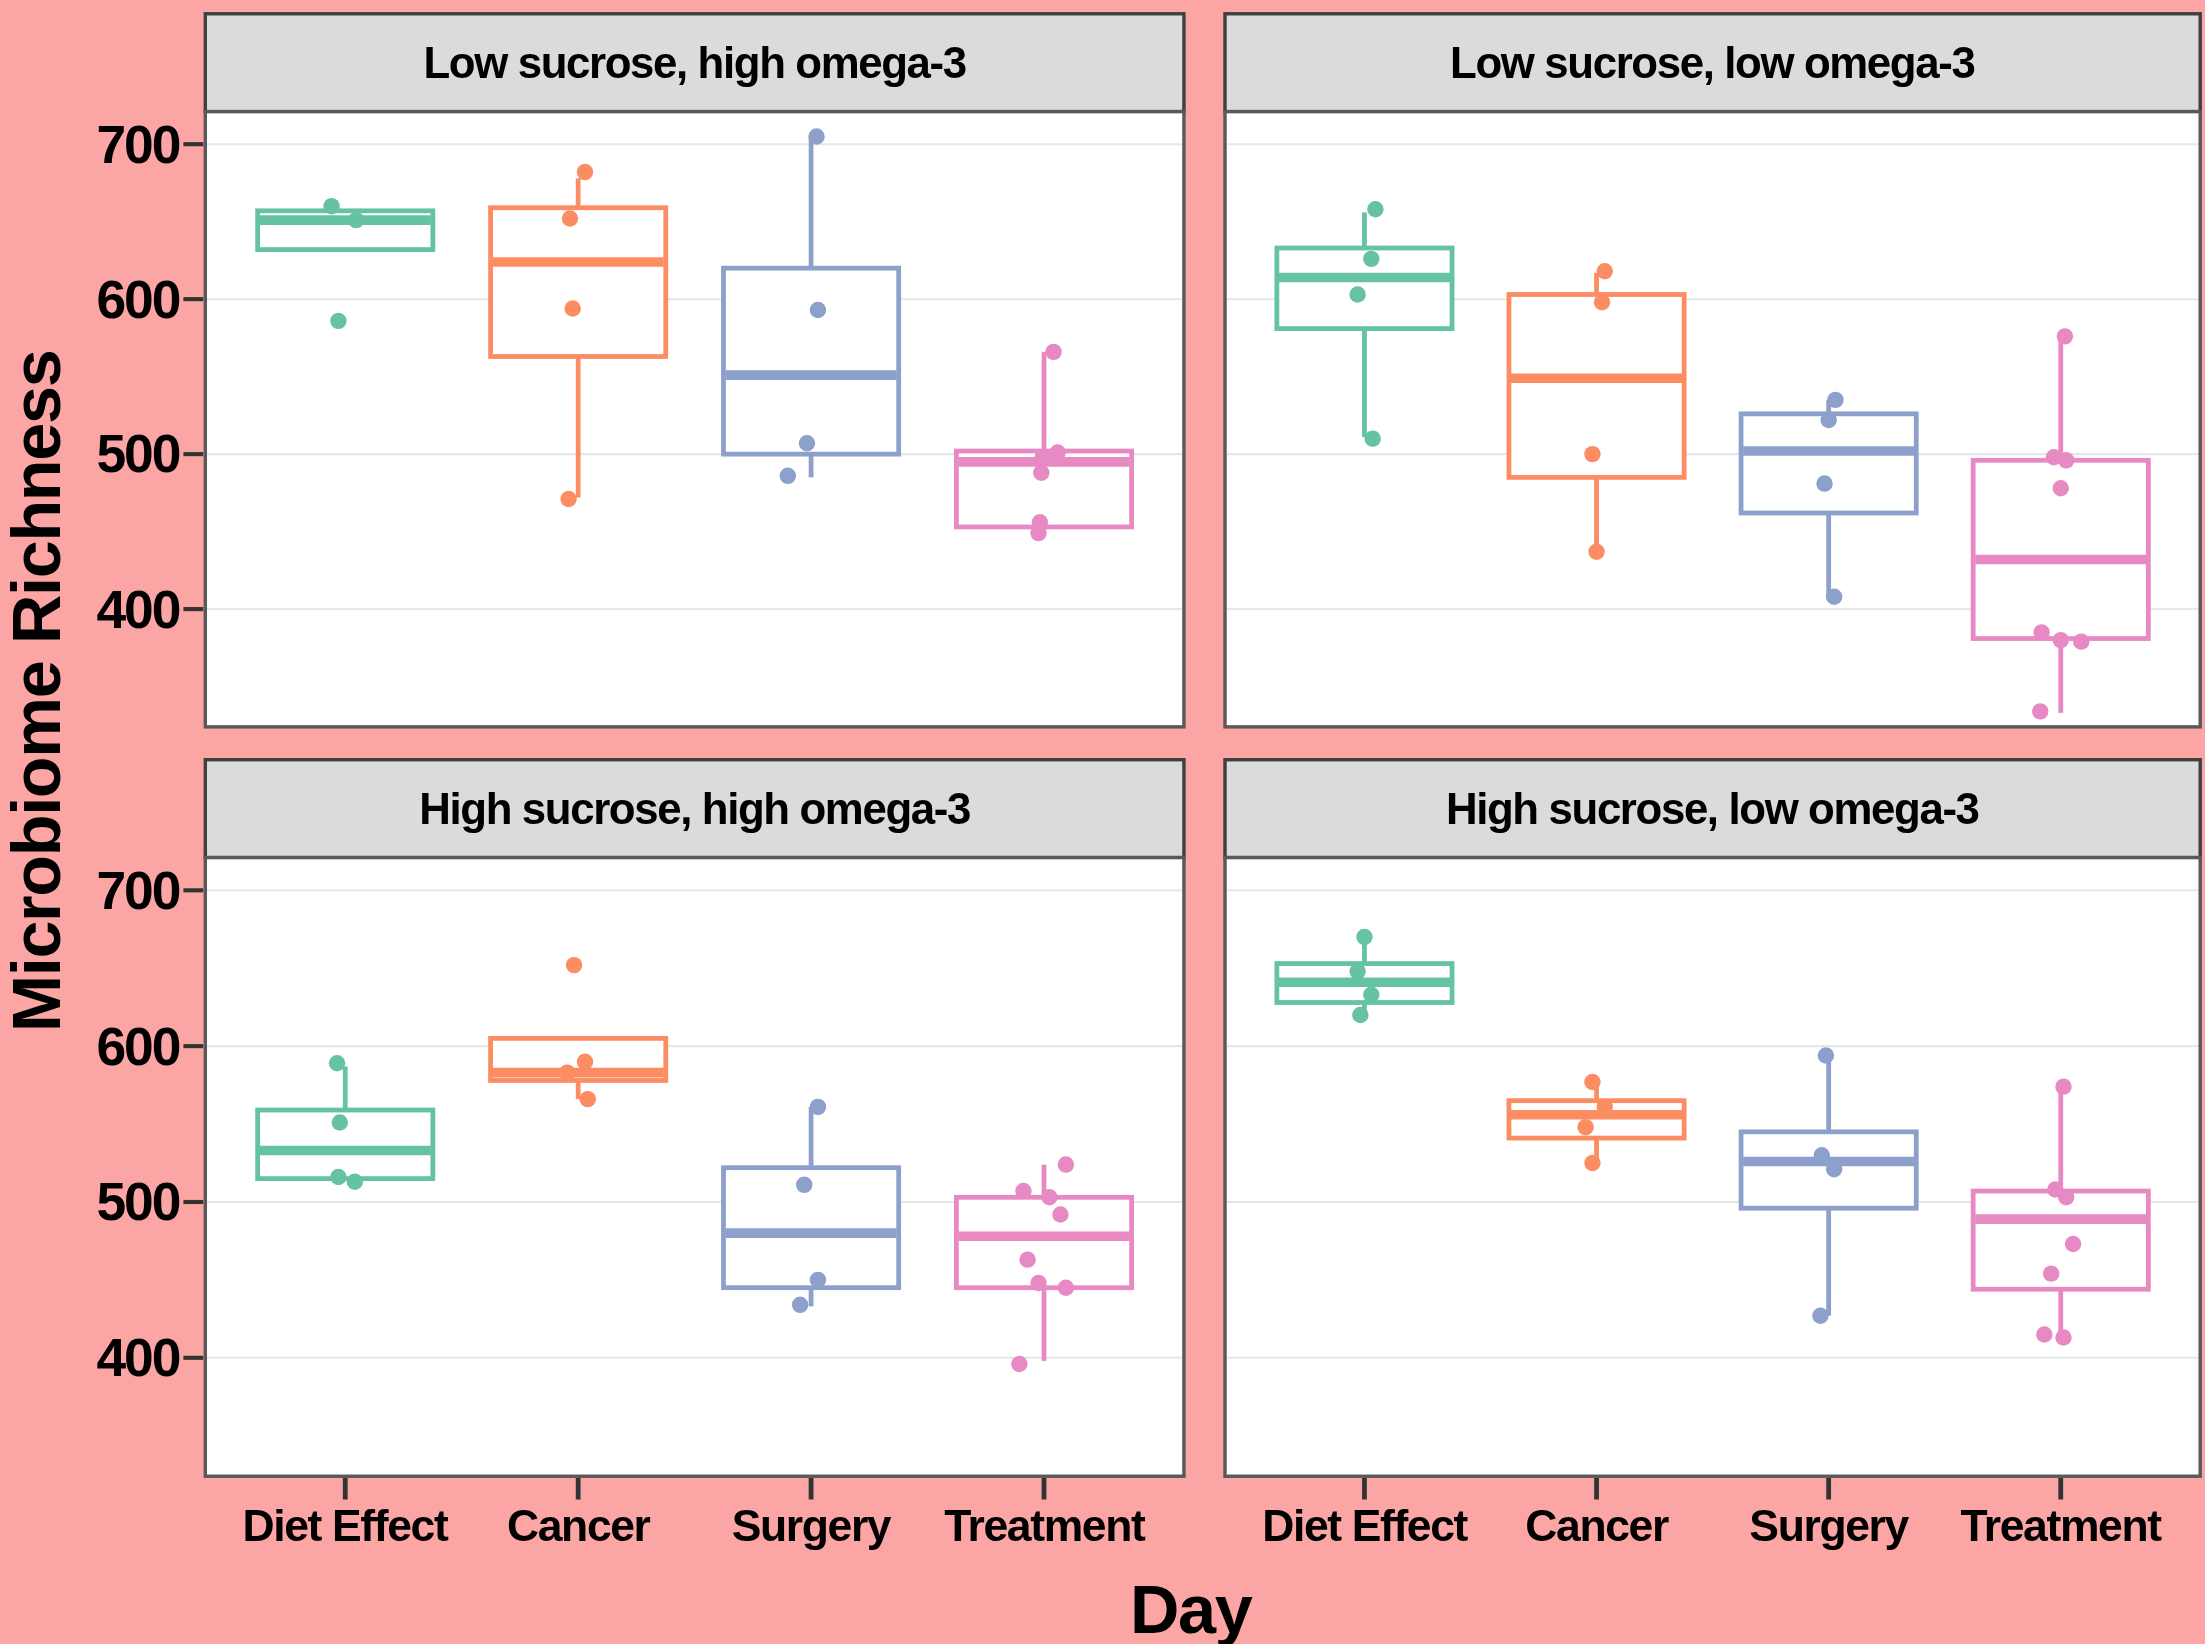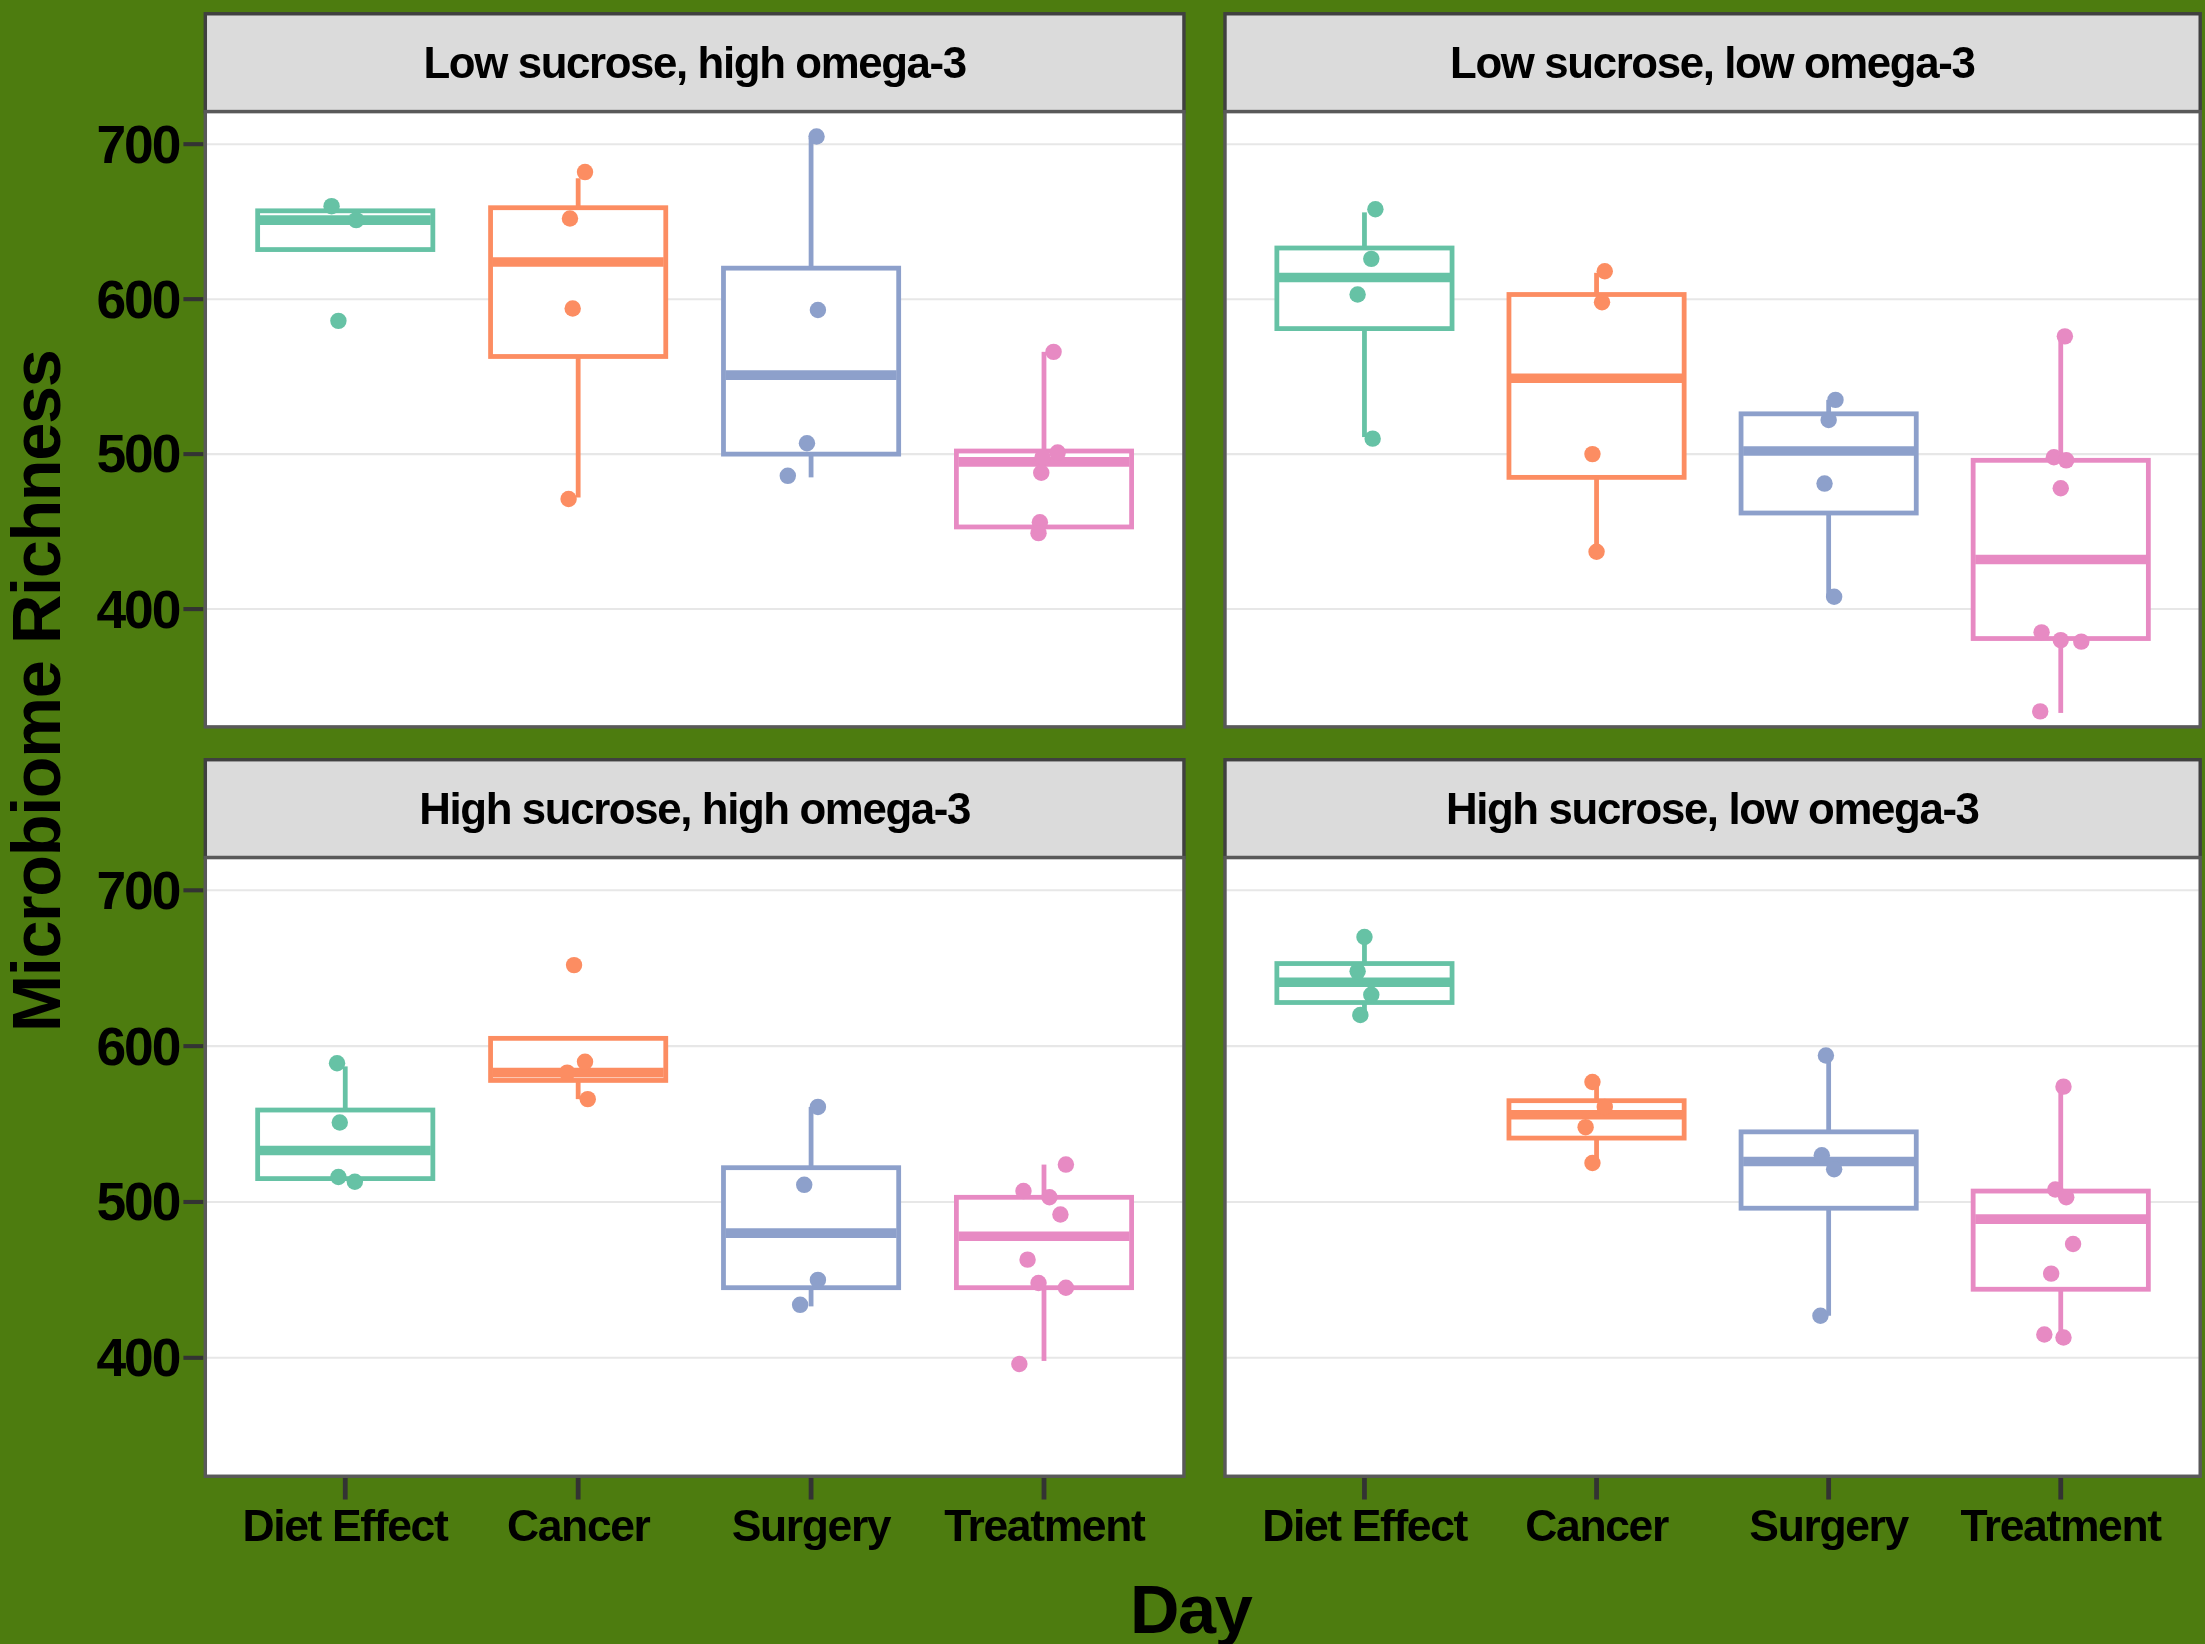--- a/index.html
+++ b/index.html
@@ -1,20 +1,20 @@
 <!DOCTYPE html>
 <html style="font-size:11px"><head>
 <meta charset="utf-8">
 <style>
   html, body { margin: 0; padding: 0; background: #ffffff; }
   .fig {
     position: relative;
     width: 2205px;
     height: 1644px;
-    background: #4d7c0f;
+    background: #fca5a5;
     font-family: "Liberation Sans", sans-serif;
   }
   svg { display: block; }
   text {
     fill: #000000;
     font-family: "Liberation Sans", sans-serif;
     font-weight: bold;
   }
   .strip-title { font-size: 64px; letter-spacing: -2px; }
   .tick-label-y { font-size: 78px; letter-spacing: -3px; }

